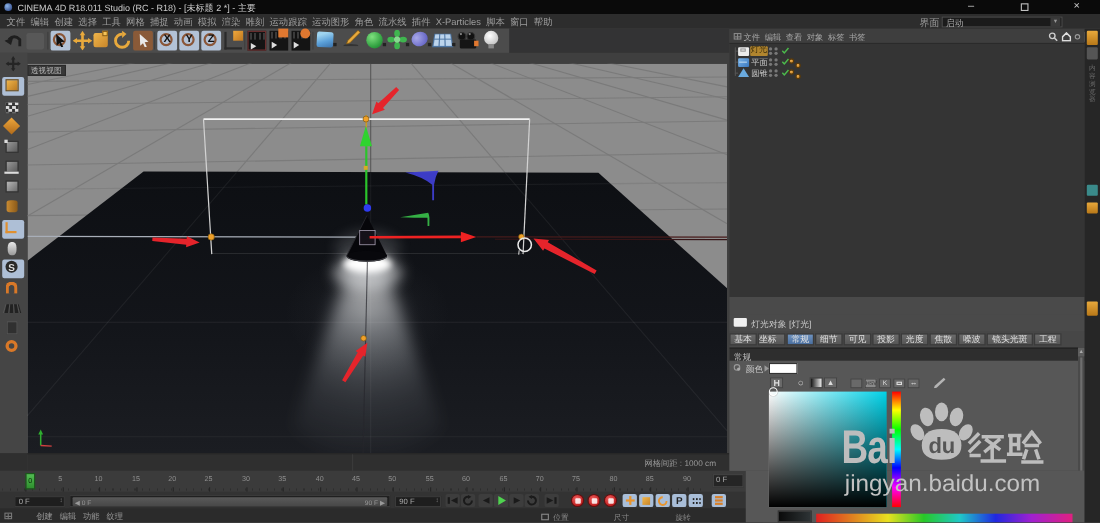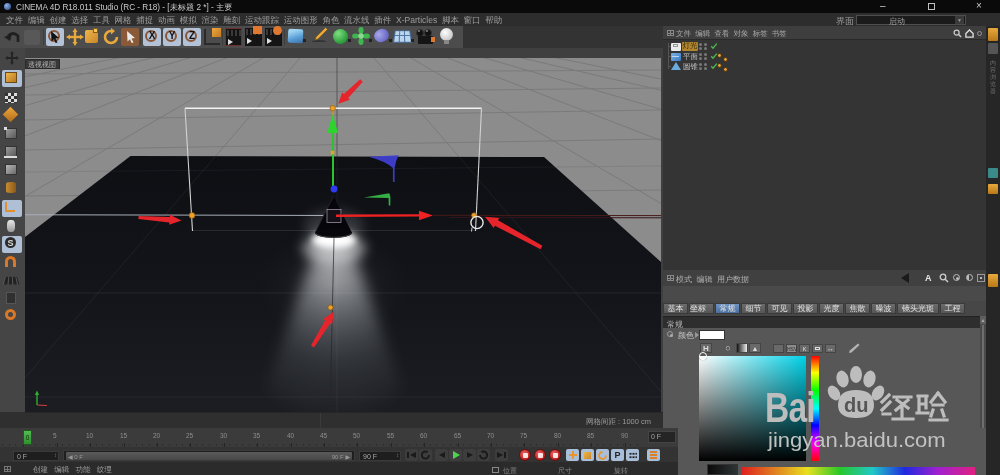--- a/index.html
+++ b/index.html
@@ -17,21 +17,21 @@
   <div class="abs txt" style="left:16px;top:2px;font-size:8.2px;color:#cccccc;">CINEMA 4D R18.011 Studio (RC - R18) - [未标题 2 *] - 主要</div>
   <div class="abs txt" style="left:880px;top:0px;font-size:10px;color:#c8c8c8;">–</div>
   <div class="abs" style="left:928px;top:3px;width:7px;height:7px;border:1px solid #c0c0c0;"></div>
   <div class="abs txt" style="left:976px;top:0px;font-size:10px;color:#c8c8c8;">×</div>
 </div>
 
 <div class="abs" style="left:0;top:13px;width:1000px;height:13px;background:#2d2d2d;">
   <div class="abs txt" id="mainmenu" style="left:6px;top:2px;font-size:8.5px;color:#9d9d9d;">文件&nbsp; 编辑&nbsp; 创建&nbsp; 选择&nbsp; 工具&nbsp; 网格&nbsp; 捕捉&nbsp; 动画&nbsp; 模拟&nbsp; 渲染&nbsp; 雕刻&nbsp; 运动跟踪&nbsp; 运动图形&nbsp; 角色&nbsp; 流水线&nbsp; 插件&nbsp; X-Particles&nbsp; 脚本&nbsp; 窗口&nbsp; 帮助</div>
   <div class="abs txt" style="left:836px;top:2px;font-size:9px;color:#9a9a9a;">界面</div>
   <div class="abs" style="left:856px;top:1.5px;width:110px;height:10px;background:#1b1b1b;border:1px solid #4e4e4e;">
-    <div class="abs txt" style="left:3px;top:0px;font-size:8px;color:#aaa;margin-left:29px;">启动</div>
+    <div class="abs txt" style="left:3px;top:0px;font-size:8px;color:#aaa;">启动</div>
     <div class="abs" style="right:1px;top:0px;width:9px;height:8px;background:#3a3a3a;color:#999;font-size:5px;text-align:center;line-height:8px;">▼</div>
   </div>
 </div>
 
 <div class="abs" style="left:0;top:26px;width:463px;height:22px;background:#4c4c4c;" id="toolbar">
       <div class="abs" style="left:43px;top:3px;width:1px;height:16px;background:#3e3e3e;"></div>
       <div class="abs" style="left:140px;top:3px;width:1px;height:16px;background:#3e3e3e;"></div>
       <div class="abs" style="left:222px;top:3px;width:1px;height:16px;background:#3e3e3e;"></div>
       <div class="abs" style="left:284px;top:3px;width:1px;height:16px;background:#3e3e3e;"></div>
   <svg class="abs" style="left:4px;top:4px;" width="18" height="15" viewBox="0 0 18 15">
@@ -555,39 +555,23 @@
   <div class="abs" style="left:47px;top:22px;width:8px;height:8px;">
         <svg width="8" height="8" viewBox="0 0 8 8" style="position:absolute;left:0;top:0;">
           <path d="M1.2,4.2 L3,6.2 L6.8,1.6" fill="none" stroke="#4cba4c" stroke-width="1.3"></path>
         </svg>
       </div>
   <div class="abs" style="left:54px;top:22.5px;width:5px;height:5px;border-radius:50%;background:radial-gradient(circle at 40% 35%,#f0b050,#b87518);border:1px solid #5a3a0a;"></div>
       <div class="abs" style="left:60px;top:26.5px;width:5px;height:5px;border-radius:50%;background:radial-gradient(circle at 40% 35%,#f0b050,#b87518);border:1px solid #5a3a0a;"></div>
 </div>
 
 <div class="abs" style="left:663px;top:270px;width:323px;height:158px;background:#4a4a4a;" id="attrtop">
-  <div class="abs" style="left:0;top:0;width:323px;height:16px;background:#404040;">
-    <div class="abs" style="left:4px;top:5px;width:7px;height:6px;border:1px solid #888;">
-          <div class="abs" style="left:2px;top:0;width:1px;height:5px;background:#888;"></div>
-          <div class="abs" style="left:0;top:2px;width:6px;height:1px;background:#888;"></div>
-        </div>
-    <div class="abs txt" style="left:13px;top:3.5px;font-size:8px;color:#b0b0b0;">模式&nbsp;&nbsp;编辑&nbsp;&nbsp;用户数据</div>
-    <div class="abs" style="left:238px;top:3px;width:0;height:0;border-right:8px solid #1a1a1a;border-top:5px solid transparent;border-bottom:5px solid transparent;"></div>
-    <div class="abs txt" style="left:262px;top:3px;font-size:9px;color:#e8e8e8;font-weight:bold;">A</div>
-    <svg class="abs" style="left:276px;top:3px;" width="10" height="10" viewBox="0 0 10 10">
-          <circle cx="4" cy="4" r="2.8" fill="none" stroke="#ccc" stroke-width="1.3"></circle>
-          <line x1="6.2" y1="6.2" x2="9" y2="9" stroke="#ccc" stroke-width="1.5"></line>
-        </svg>
-    <div class="abs" style="left:290px;top:4px;width:7px;height:7px;border:1px solid #bbb;border-radius:50%;">
-          <div class="abs" style="left:2px;top:2px;width:3px;height:3px;background:#bbb;border-radius:50%;"></div>
-        </div>
-    <div class="abs" style="left:303px;top:4px;width:7px;height:7px;border:1px solid #bbb;border-radius:50%;background:linear-gradient(90deg,#bbb 50%,transparent 50%);"></div>
-    <div class="abs" style="left:314px;top:3.5px;width:8px;height:8px;border:1px solid #999;">
-          <div class="abs" style="left:2px;top:2px;width:2px;height:2px;background:#bbb;"></div>
-        </div>
+  <div class="abs" style="left:0;top:16px;width:323px;height:15px;background:#4a4a4a;">
+    <div class="abs" style="left:4px;top:3px;width:12px;height:8px;background:#f0f0f0;border-radius:1px;"></div>
+    <div class="abs txt" style="left:20px;top:2.5px;font-size:8px;color:#c8c8c8;">灯光对象 [灯光]</div>
   </div>
   <div class="abs" style="left:0;top:31px;width:323px;height:15px;background:#474747;">
         <div class="abs" style="left:0px;top:2px;width:25px;height:11px;background:linear-gradient(180deg,#6b6b6b,#565656);border:1px solid #3a3a3a;color:#e0e0e0;font-size:8px;text-align:center;line-height:10px;">基本</div>
         <div class="abs" style="left:26px;top:2px;width:25px;height:11px;background:linear-gradient(180deg,#6b6b6b,#565656);border:1px solid #3a3a3a;color:#e0e0e0;font-size:8px;text-align:left;line-height:10px;">坐标</div>
         <div class="abs" style="left:52px;top:2px;width:25px;height:11px;background:linear-gradient(180deg,#6f93c0,#496e9e);border:1px solid #3a3a3a;color:#e0e0e0;font-size:8px;text-align:center;line-height:10px;">常规</div>
         <div class="abs" style="left:78px;top:2px;width:25px;height:11px;background:linear-gradient(180deg,#6b6b6b,#565656);border:1px solid #3a3a3a;color:#e0e0e0;font-size:8px;text-align:center;line-height:10px;">细节</div>
         <div class="abs" style="left:104px;top:2px;width:25px;height:11px;background:linear-gradient(180deg,#6b6b6b,#565656);border:1px solid #3a3a3a;color:#e0e0e0;font-size:8px;text-align:center;line-height:10px;">可见</div>
         <div class="abs" style="left:130px;top:2px;width:25px;height:11px;background:linear-gradient(180deg,#6b6b6b,#565656);border:1px solid #3a3a3a;color:#e0e0e0;font-size:8px;text-align:center;line-height:10px;">投影</div>
         <div class="abs" style="left:156px;top:2px;width:25px;height:11px;background:linear-gradient(180deg,#6b6b6b,#565656);border:1px solid #3a3a3a;color:#e0e0e0;font-size:8px;text-align:center;line-height:10px;">光度</div>
         <div class="abs" style="left:182px;top:2px;width:25px;height:11px;background:linear-gradient(180deg,#6b6b6b,#565656);border:1px solid #3a3a3a;color:#e0e0e0;font-size:8px;text-align:center;line-height:10px;">焦散</div>

